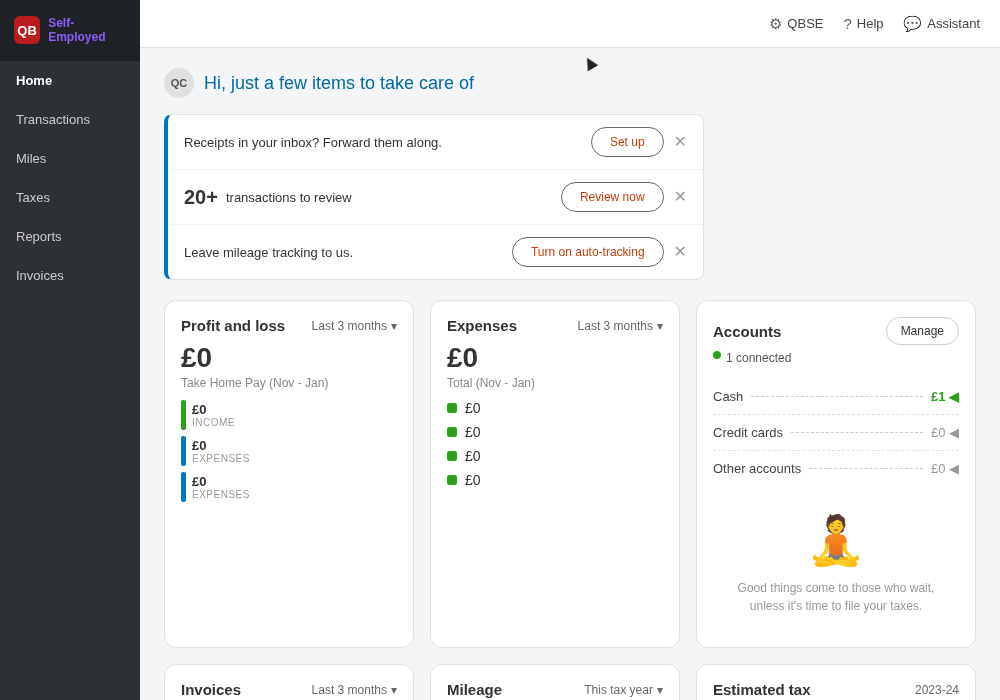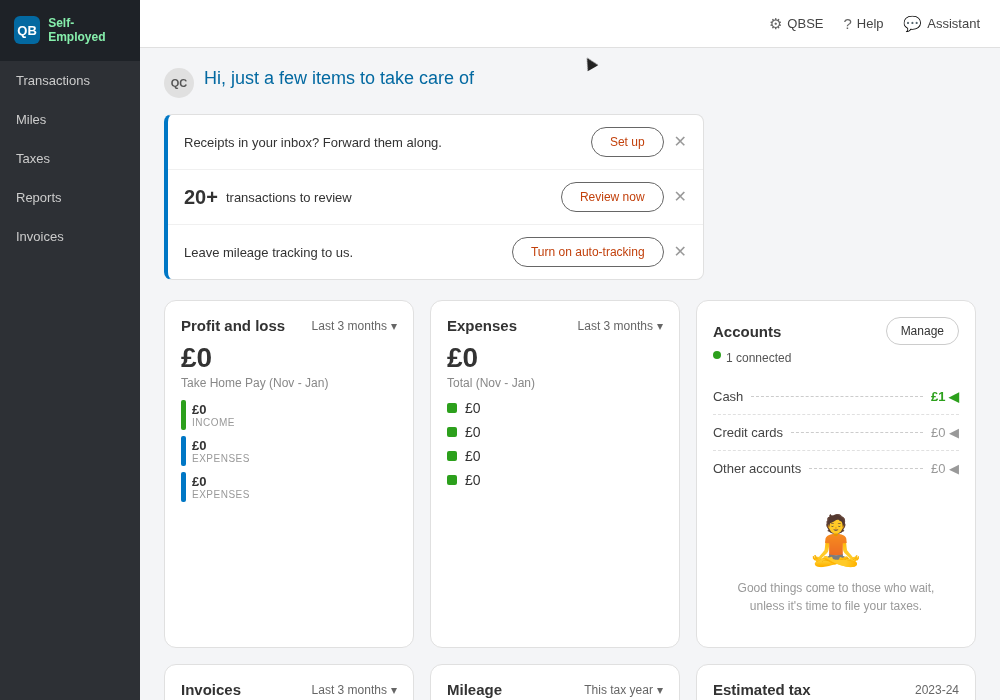--- a/index.html
+++ b/index.html
@@ -17,29 +17,29 @@
     }
     #sidebar-header {
       display: flex;
       align-items: center;
       gap: 8px;
       padding: 16px 14px;
       background: #1e2227;
     }
     .qb-logo {
       width: 28px; height: 28px;
-      background: #0369a1;
+      background: #b91c1c;
       border-radius: 6px;
       display: flex; align-items: center; justify-content: center;
       font-weight: bold; font-size: 13px; color: #fff;
     }
     #sidebar-brand {
       font-size: 12px;
       font-weight: 600;
-      color: #86efac;
+      color: #8b5cf6;
       line-height: 1.2;
     }
     .nav-item {
       padding: 12px 16px;
       font-size: 13px;
       color: #ccc;
       cursor: pointer;
       transition: background 0.15s;
     }
     .nav-item.active { color: #fff; font-weight: 600; }
@@ -69,21 +69,21 @@
     .topbar-icon { font-size: 15px; color: #666; }
 
     
     #content {
       padding: 20px 24px;
     }
 
     
     #greeting {
       display: flex;
-      align-items: flex-start;
+      align-items: center;
       gap: 10px;
       margin-bottom: 16px;
     }
     .avatar-circle {
       width: 30px; height: 30px;
       background: #e0e0e0;
       border-radius: 50%;
       display: flex; align-items: center; justify-content: center;
       font-size: 11px; font-weight: bold; color: #555;
     }
@@ -245,20 +245,21 @@
 </head>
 <body>
 
 <nav id="sidebar">
   <div id="sidebar-header">
     <div class="qb-logo">
       <span>QB</span>
     </div>
     <div id="sidebar-brand">Self-Employed</div>
   </div>
+  <div class="nav-item active">Home</div>
   <div class="nav-item">Transactions</div>
   <div class="nav-item">Miles</div>
   <div class="nav-item">Taxes</div>
   <div class="nav-item">Reports</div>
   <div class="nav-item">Invoices</div>
 </nav>
 
 <div id="main">
 
   <div id="topbar">

